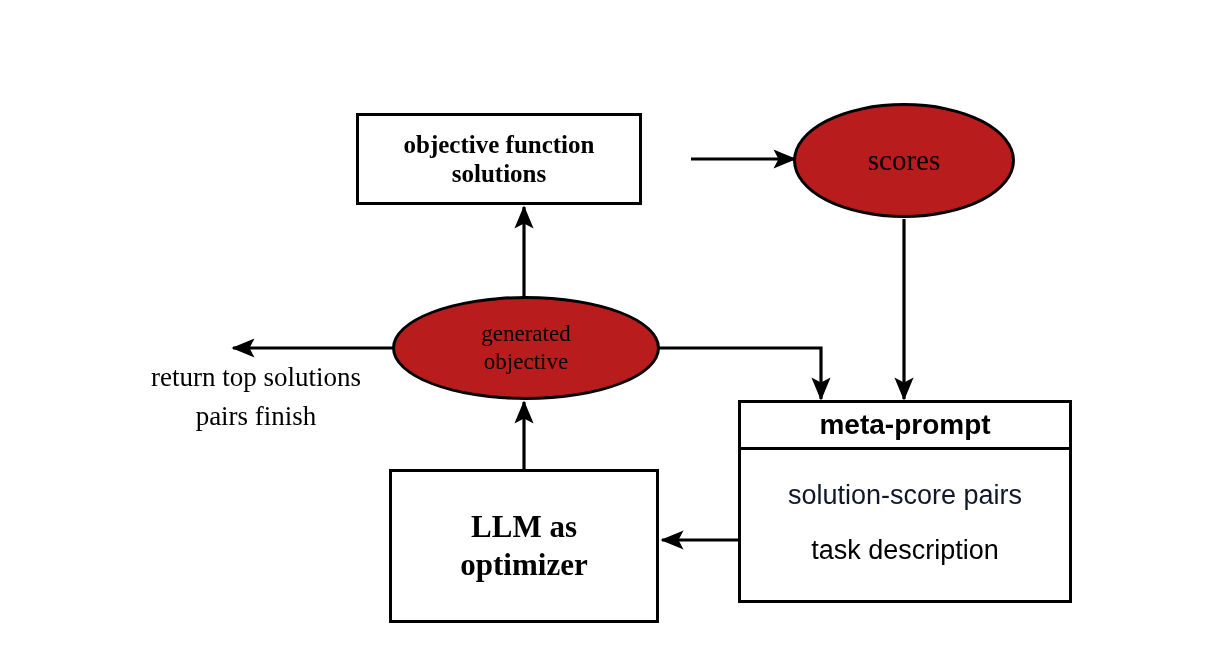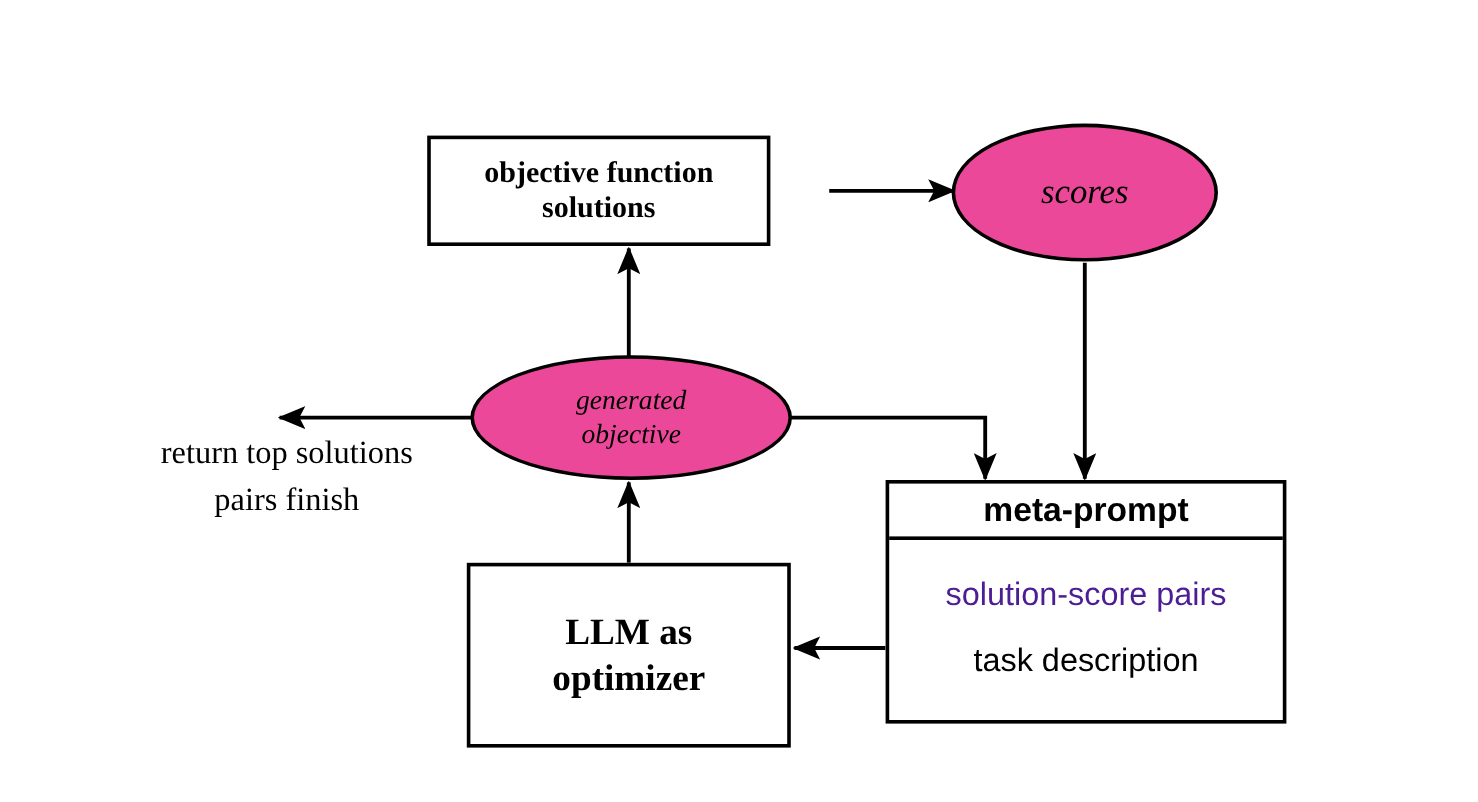--- a/index.html
+++ b/index.html
@@ -38,22 +38,21 @@
   
   .box {
     border: 3px solid #000000;
     background: #ffffff;
   }
 
   
   .ellipse {
     border: 3px solid #84cc16;
     border-radius: 50%;
-    background: #ec4899;
-    font-style: italic;
+    background: #b91c1c;
   }
 
   
   .serif-bold {
     font-family: "Liberation Serif", "DejaVu Serif", serif;
     font-weight: bold;
   }
   .serif-regular {
     font-family: "Liberation Serif", "DejaVu Serif", serif;
     font-weight: normal;
@@ -129,21 +128,21 @@
     justify-content: space-evenly;
     padding: 6px 0 10px 0;
   }
   #meta-prompt .mp-line {
     font-size: 27px;
     white-space: nowrap;
   }
 
   
   #return-caption {
-    left: 95px;
+    left: 112px;
     top: 358px;
     width: 288px;
     font-size: 27px;
     line-height: 1.45;
     text-align: center;
     display: block;
   }
 </style>
 </head>
 <body>
@@ -190,21 +189,21 @@
   </div>
 
   <div class="node box serif-bold" id="llm-optimizer" style="border-color: rgb(0, 0, 0);">
     <span>LLM as</span>
     <span>optimizer</span>
   </div>
 
   <div class="node box" id="meta-prompt" style="border-color: rgb(0, 0, 0);">
     <div class="mp-header sans-bold" style="border-bottom-color: rgb(0, 0, 0);">meta-prompt</div>
     <div class="mp-body">
-      <div class="mp-line sans-regular" id="mp-line-solutions" style="color: #4c1d95;">solution-score pairs</div>
+      <div class="mp-line sans-regular" id="mp-line-solutions" style="color: #0f172a;">solution-score pairs</div>
       <div class="mp-line sans-regular" id="mp-line-task" style="color: #000000;">task description</div>
     </div>
   </div>
 
   <div class="node serif-regular" id="return-caption">
     <span>return top solutions</span><br>
     <span>pairs finish</span>
   </div>
 
 </div>

